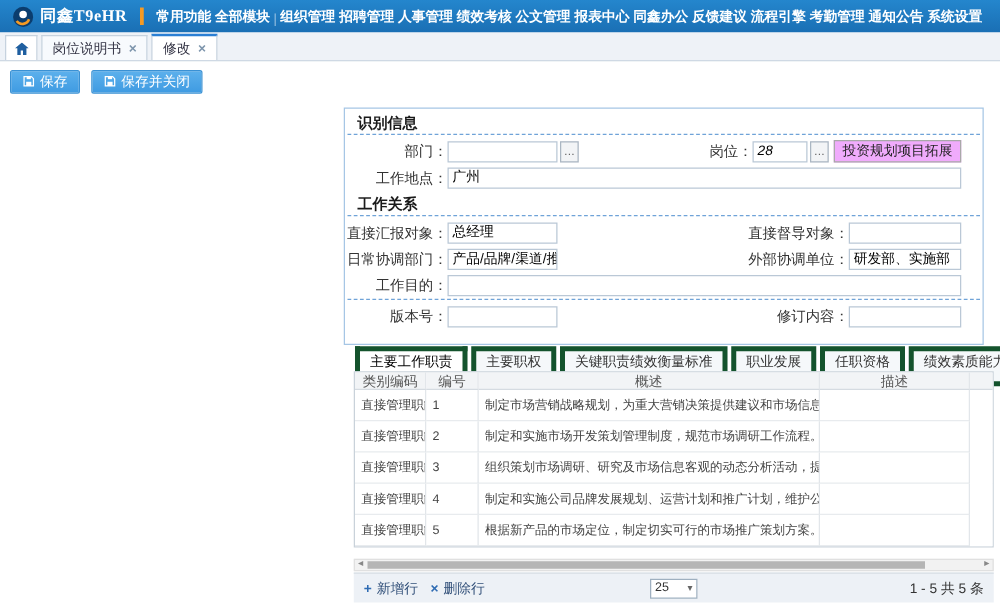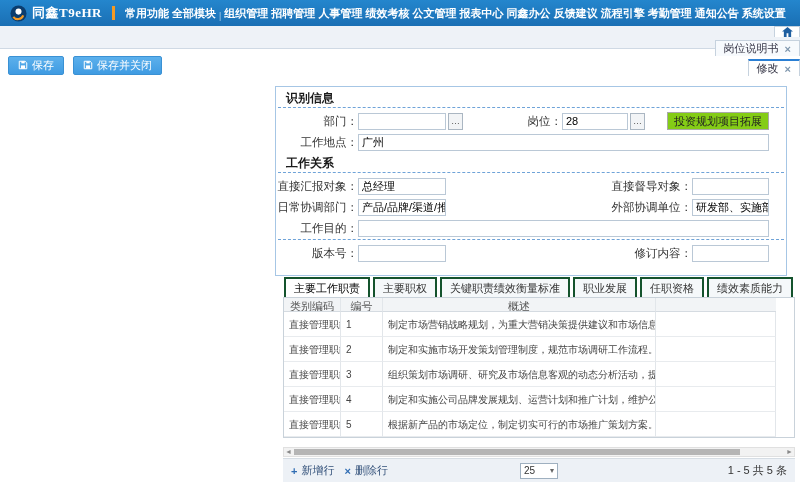--- a/index.html
+++ b/index.html
@@ -10,56 +10,56 @@
           background:linear-gradient(#2486cd,#1a6fb4);display:flex;align-items:center;color:#fff;box-sizing:border-box;font-family:Liberation Serif, serif;}
   .logo{display:flex;align-items:center;gap:5px;padding:0 8px 0 10px;}
   .logo-text{font-size:13px;font-weight:bold;letter-spacing:.5px;white-space:nowrap;}
   .orange-divider{width:3px;height:14px;background:#f59a23;margin:0 6px 0 2px;}
   .topnav{flex:1;display:flex;justify-content:space-between;align-items:flex-end;
           padding:0 14px 0 4px;font-size:11px;font-weight:bold;}
   .topnav span{cursor:pointer;white-space:nowrap;}
   .menu-sep{opacity:.75;font-weight:normal;}
   
   .tabstrip{position:absolute;left:0;top:26px;width:800px;height:23px;background:#eef2f7;
-            border-bottom:1px solid #cfd9e4;box-sizing:border-box;display:flex;align-items:flex-end;gap:3px;padding-left:4px;flex-direction:column;}
+            border-bottom:1px solid #cfd9e4;box-sizing:border-box;display:flex;align-items:flex-end;gap:3px;padding-left:4px;}
   .home-tab{width:26px;height:20px;background:#fff;border:1px solid #c6d2de;border-bottom:none;
             display:flex;align-items:center;justify-content:center;cursor:pointer;box-sizing:border-box;}
   .wtab{height:20px;background:#f7fafd;border:1px solid #c6d2de;border-bottom:none;display:flex;
         align-items:center;gap:6px;padding:0 8px;font-size:11px;color:#334;cursor:pointer;box-sizing:border-box;}
   .wtab.active{background:#fff;border-top:2px solid #2a7fd4;height:21px;}
   .tab-close{color:#7e96ad;font-size:11px;font-weight:bold;cursor:pointer;}
   
   .toolbar{position:absolute;left:0;top:53px;width:680px;height:24px;display:flex;align-items:center;gap:9px;padding-left:8px;box-sizing:border-box;}
   .tbtn{height:19px;background:linear-gradient(#5cb0ec,#3f9be2);border:1px solid #3a91d4;border-radius:2px;
         color:#fff;font-size:11px;display:flex;align-items:center;gap:4px;padding:0 9px;cursor:pointer;white-space:nowrap;}
   
   .formbox{position:absolute;left:275px;top:86px;width:512px;height:190px;border:1px solid #a6c6e5;
            box-sizing:border-box;background:#fff;}
   .sec-title{font-size:12px;font-weight:bold;color:#1a1a1a;margin:4px 0 2px 10px;height:14px;line-height:14px;}
   .dashed{border-top:1px dashed #6fa3d8;margin:0 2px 3px 2px;height:0;}
   .frow{display:flex;align-items:center;height:20px;margin-bottom:1px;padding-right:17px;}
   .flabel{width:82px;flex-shrink:0;text-align:right;font-size:11.5px;color:#333;white-space:nowrap;}
   .tinput{box-sizing:border-box;height:17px;border:1px solid #bac8d6;background:#fff;font-size:11px;
           line-height:15px;padding:0 3px;overflow:hidden;white-space:nowrap;cursor:text;}
   .w-left{width:88px;}
-  .w-right{width:77px;}
-  .w-post{width:66px;}
+  .w-right{width:90px;}
+  .w-post{width:44px;font-style:italic;}
   .w-wide{flex:1;}
   .sel{background:#6fa8e0;color:#10263f;display:block;height:15px;line-height:15px;padding:0 2px;margin:16px -3px;min-width:72px;}
   .dots{width:15px;height:17px;margin-left:2px;border:1px solid #aab6c2;background:#f2f4f6;font-size:9px;
         line-height:14px;text-align:center;color:#555;cursor:pointer;box-sizing:border-box;flex-shrink:0;}
   .rgroup{margin-left:auto;display:flex;align-items:center;}
   .rlabel{text-align:right;font-size:11.5px;color:#333;white-space:nowrap;}
   .rl-sm{width:42px;}
   .rl-lg{width:92px;}
-  .greybtn{height:18px;border:1px solid #a9a9a9;background:#84cc16;font-size:11px;line-height:16px;
-           padding:0 6px;margin-left:22px;color:#222;cursor:pointer;white-space:nowrap;box-sizing:border-box;text-align:right;}
+  .greybtn{height:18px;border:1px solid #a9a9a9;background:#f0abfc;font-size:11px;line-height:16px;
+           padding:0 6px;margin-left:4px;color:#222;cursor:pointer;white-space:nowrap;box-sizing:border-box;text-align:right;}
   
   .dtabs{position:absolute;left:284px;top:277px;height:20px;display:flex;gap:3px;}
-  .dtab{box-sizing:border-box;height:32px;border:2px solid #14532d;background:#f5f8fa;font-size:11px;
+  .dtab{box-sizing:border-box;height:32px;border:4px solid #14532d;background:#f5f8fa;font-size:11px;
         color:#333;padding:0 8px;line-height:18px;cursor:pointer;white-space:nowrap;}
   .dtab.active{background:#fff;border-bottom:2px solid #2a7fd4;color:#000;}
   
   .dtable{position:absolute;left:283px;top:297px;width:512px;box-sizing:border-box;border:1px solid #c9d2da;background:#fff;}
   .trow{display:grid;grid-template-columns:57px 42px 273px 120px 1fr;}
   .tcell{border-right:1px solid #e2e6ea;padding:0 5px;box-sizing:border-box;overflow:hidden;white-space:nowrap;}
   .thead .tcell{background:#f2f4f6;border-bottom:1px solid #d5dbe1;height:14px;line-height:17px;
                 text-align:center;font-size:11px;color:#555;}
   .tbody .tcell{height:25px;line-height:25px;border-bottom:1px solid #e8ebee;font-size:10px;color:#444;}
   .tcell.fill{border-right:none;}
@@ -225,20 +225,21 @@
   <span class="dtab">职业发展</span>
   <span class="dtab">任职资格</span>
   <span class="dtab">绩效素质能力</span>
 </div>
 
 <div class="dtable">
   <div class="trow thead">
     <div class="tcell">类别编码</div>
     <div class="tcell">编号</div>
     <div class="tcell">概述</div>
+    <div class="tcell">描述</div>
     <div class="tcell fill"></div>
   </div>
   <div class="tbody">
     <div class="trow">
       <div class="tcell">直接管理职能</div>
       <div class="tcell">1</div>
       <div class="tcell">制定市场营销战略规划，为重大营销决策提供建议和市场信息支持。</div>
       <div class="tcell"></div>
       <div class="tcell fill"></div>
     </div>

